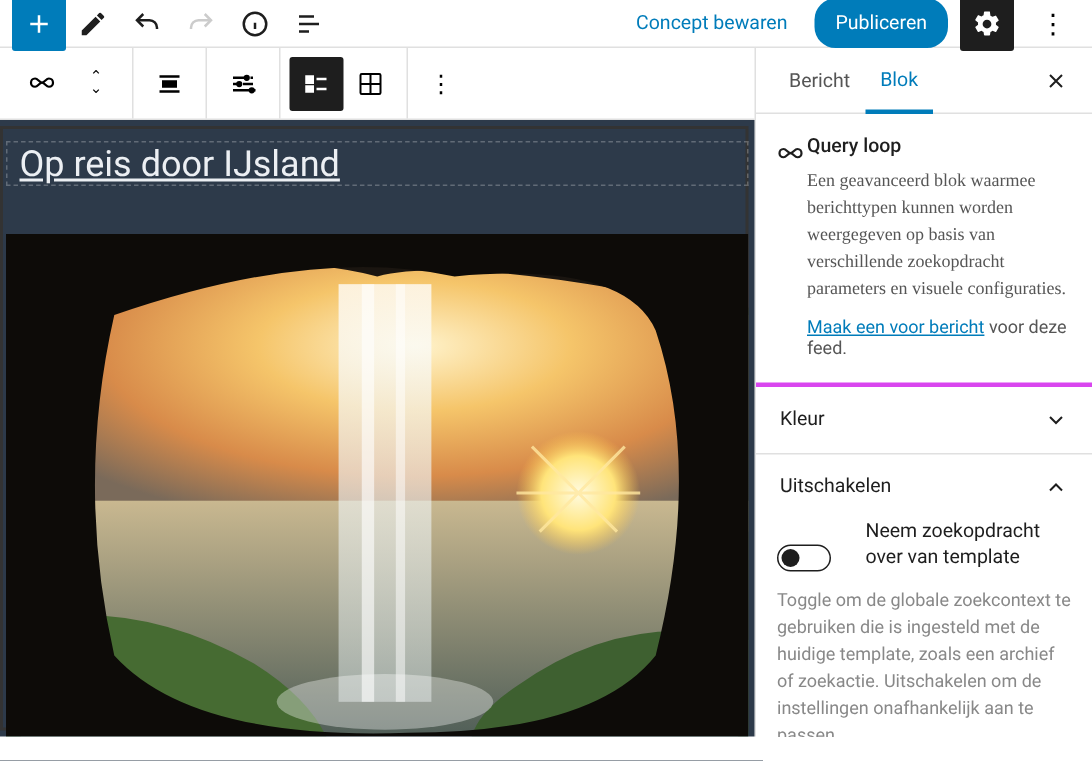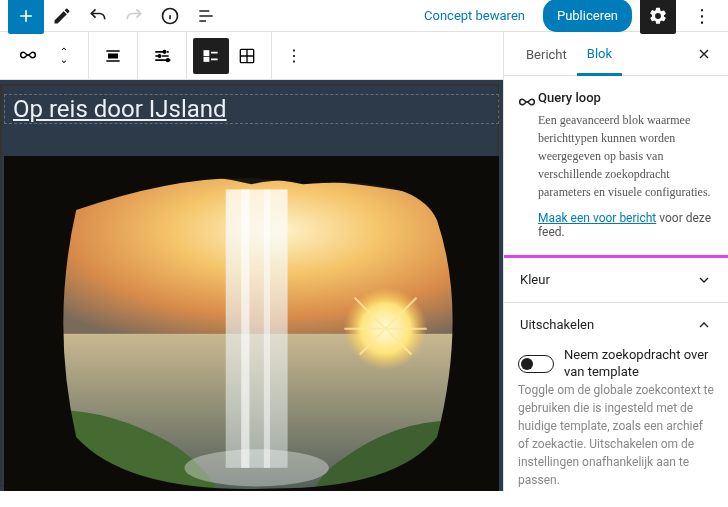--- a/index.html
+++ b/index.html
@@ -32,21 +32,21 @@
 .tab-close { margin-left: auto; font-size: 16px; cursor: pointer; padding: 4px; }
 .block-info { padding: 14px 14px 16px 12px; border-bottom: 3px solid #d946ef; display: flex; }
 .block-icon { flex-shrink: 0; margin-top: 2px; }
 .block-title { font-weight: 500; font-size: 13px; margin-bottom: 6px; }
 .block-desc { font-size: 12px; color: #555; line-height: 1.5; font-family: Liberation Serif, serif; }
 .block-link { color: #007cba; text-decoration: underline; cursor: pointer; }
 .block-linktext { font-size: 12px; color: #555; margin-top: 10px; }
 .panel { border-bottom: 1px solid #e0e0e0; }
 .panel-header { display: flex; align-items: flex-start; justify-content: space-between; padding: 14px 16px; font-size: 13px; cursor: pointer; }
 .panel-body { padding: 0 14px 14px; }
-.toggle-row { display: flex; align-items: center; gap: 10px; }
+.toggle-row { display: flex; align-items: flex-end; gap: 23px; margin-bottom: 10px; }
 .toggle { width: 36px; height: 18px; border: 1px solid #1e1e1e; border-radius: 9px; position: relative; flex-shrink: 0; cursor: pointer; }
 .toggle-knob { position: absolute; width: 12px; height: 12px; background: #1e1e1e; border-radius: 50%; top: 2px; left: 2px; }
 .toggle-label { font-size: 13px; line-height: 1.3; }
 .help-text { font-size: 12px; color: #888; line-height: 1.5; }
 svg { display: block; }
 </style>
 </head>
 <body>
 
 <div class="top-toolbar">

